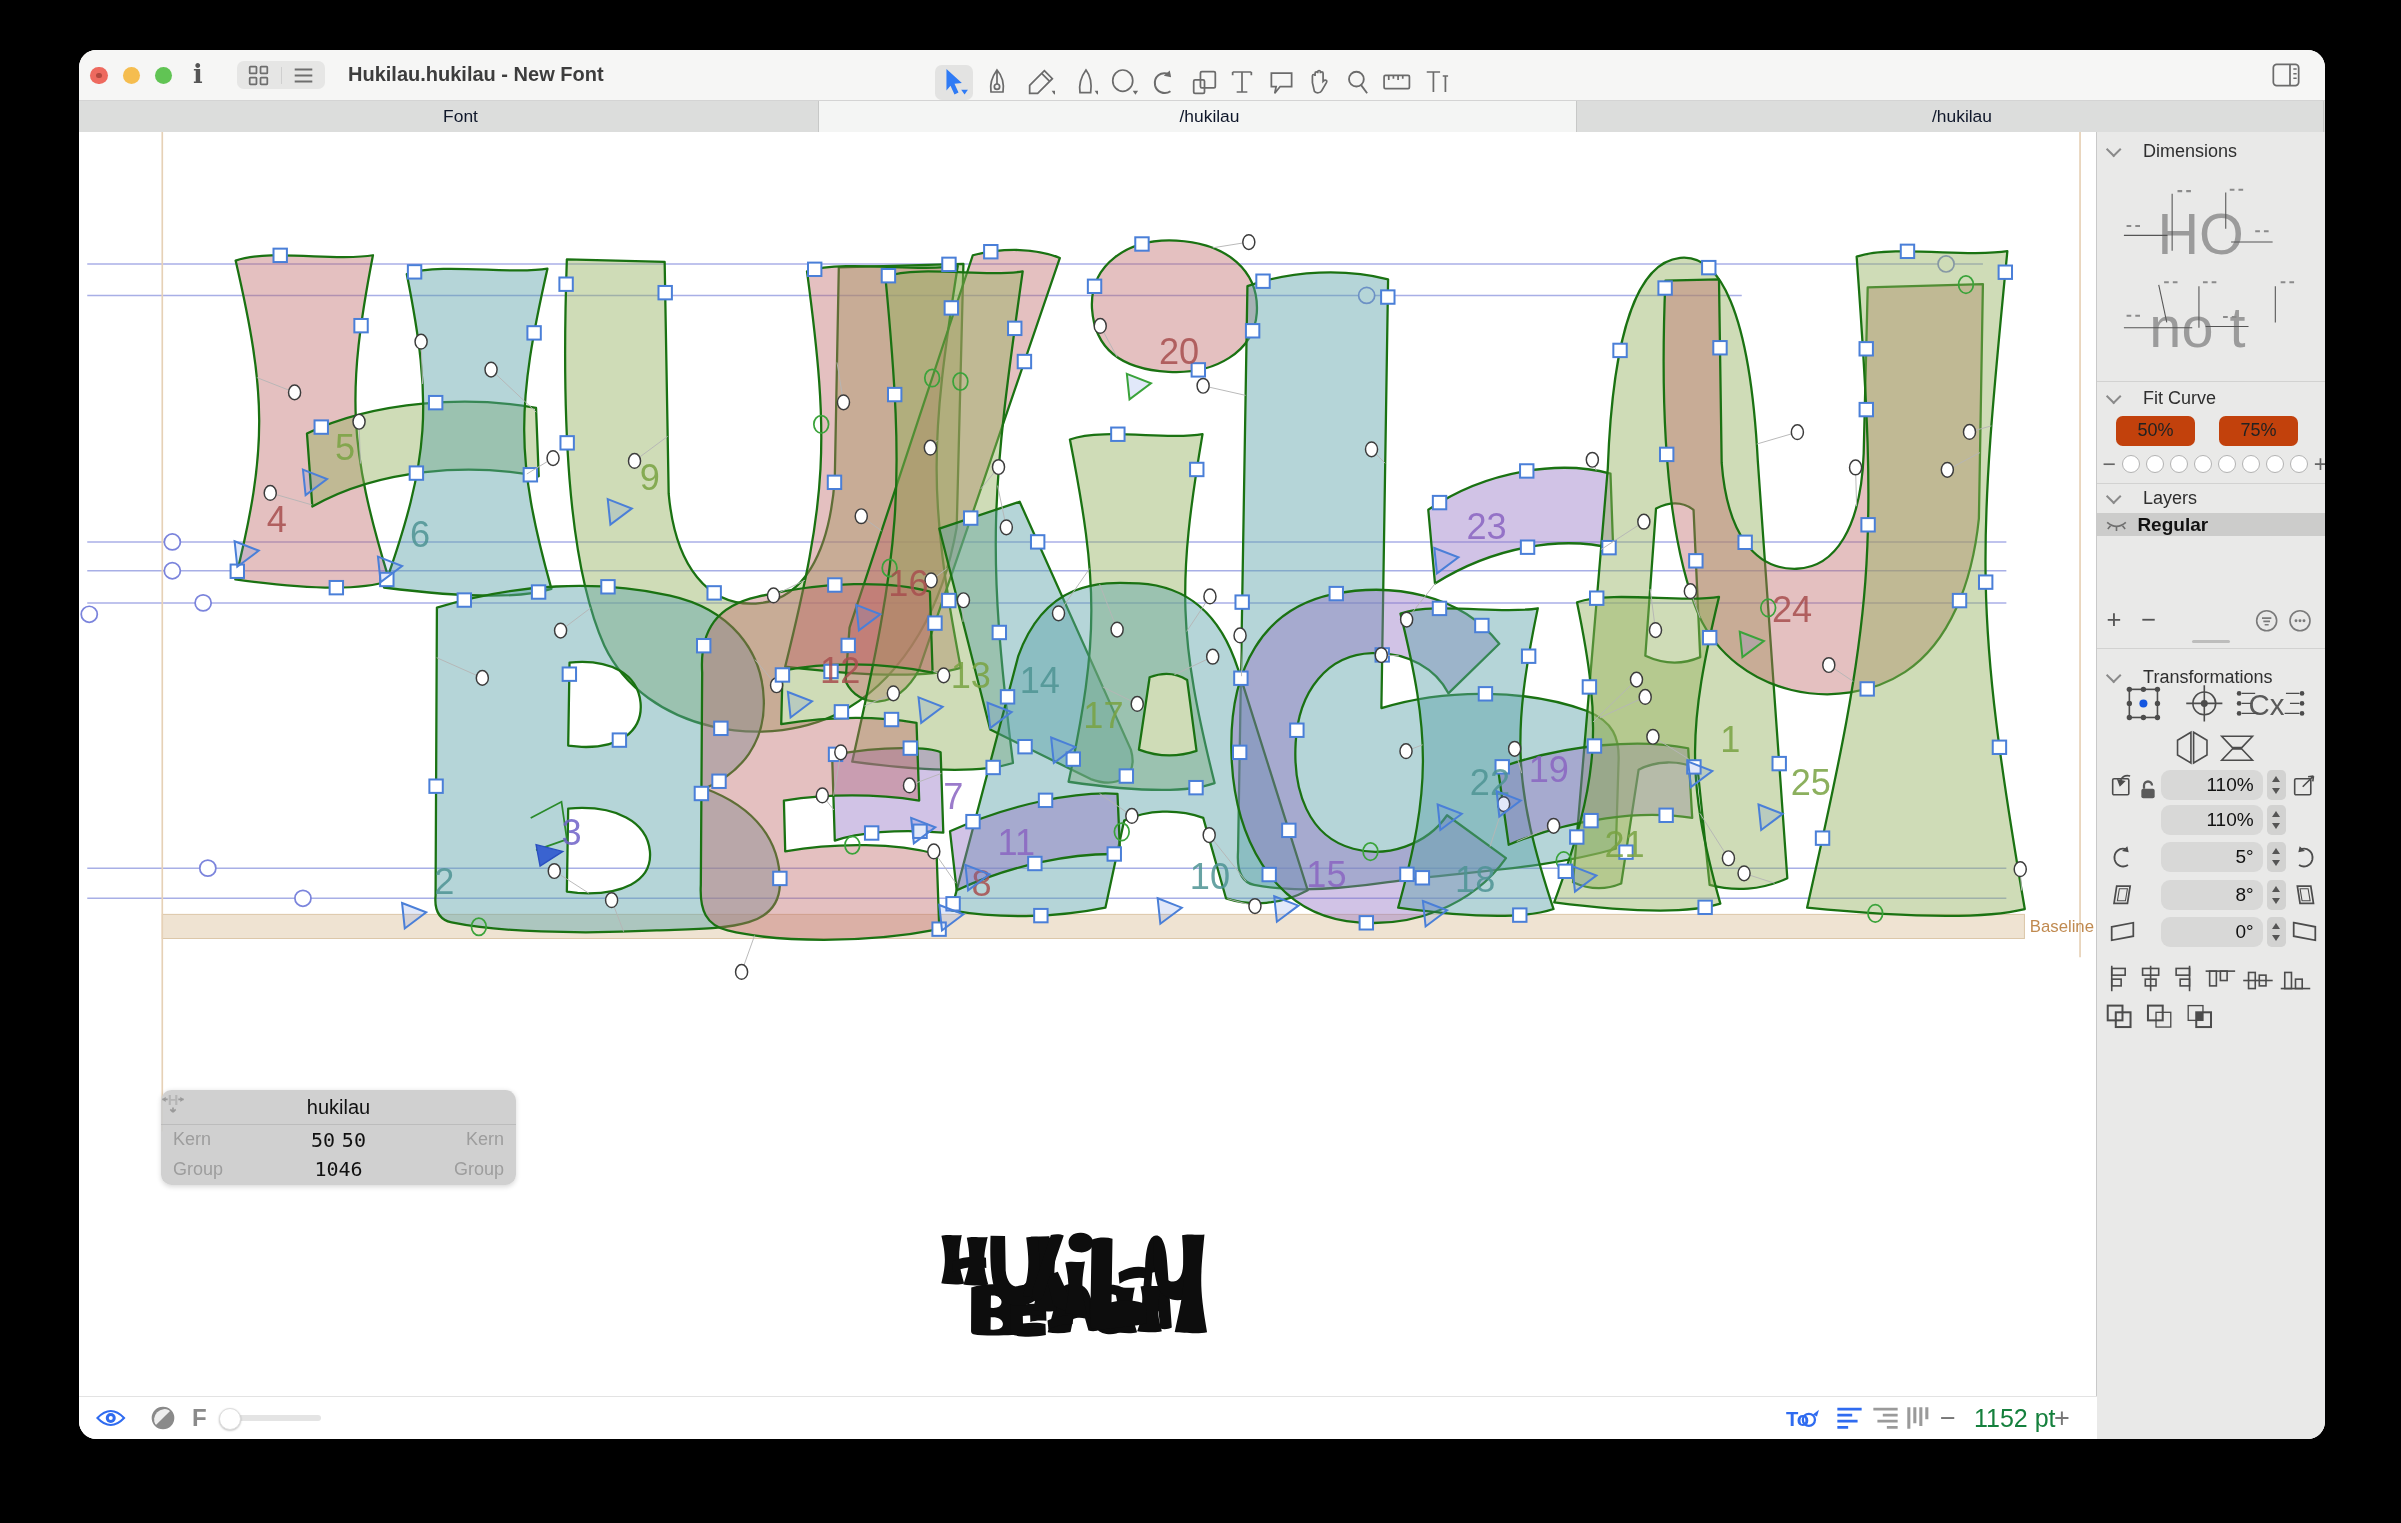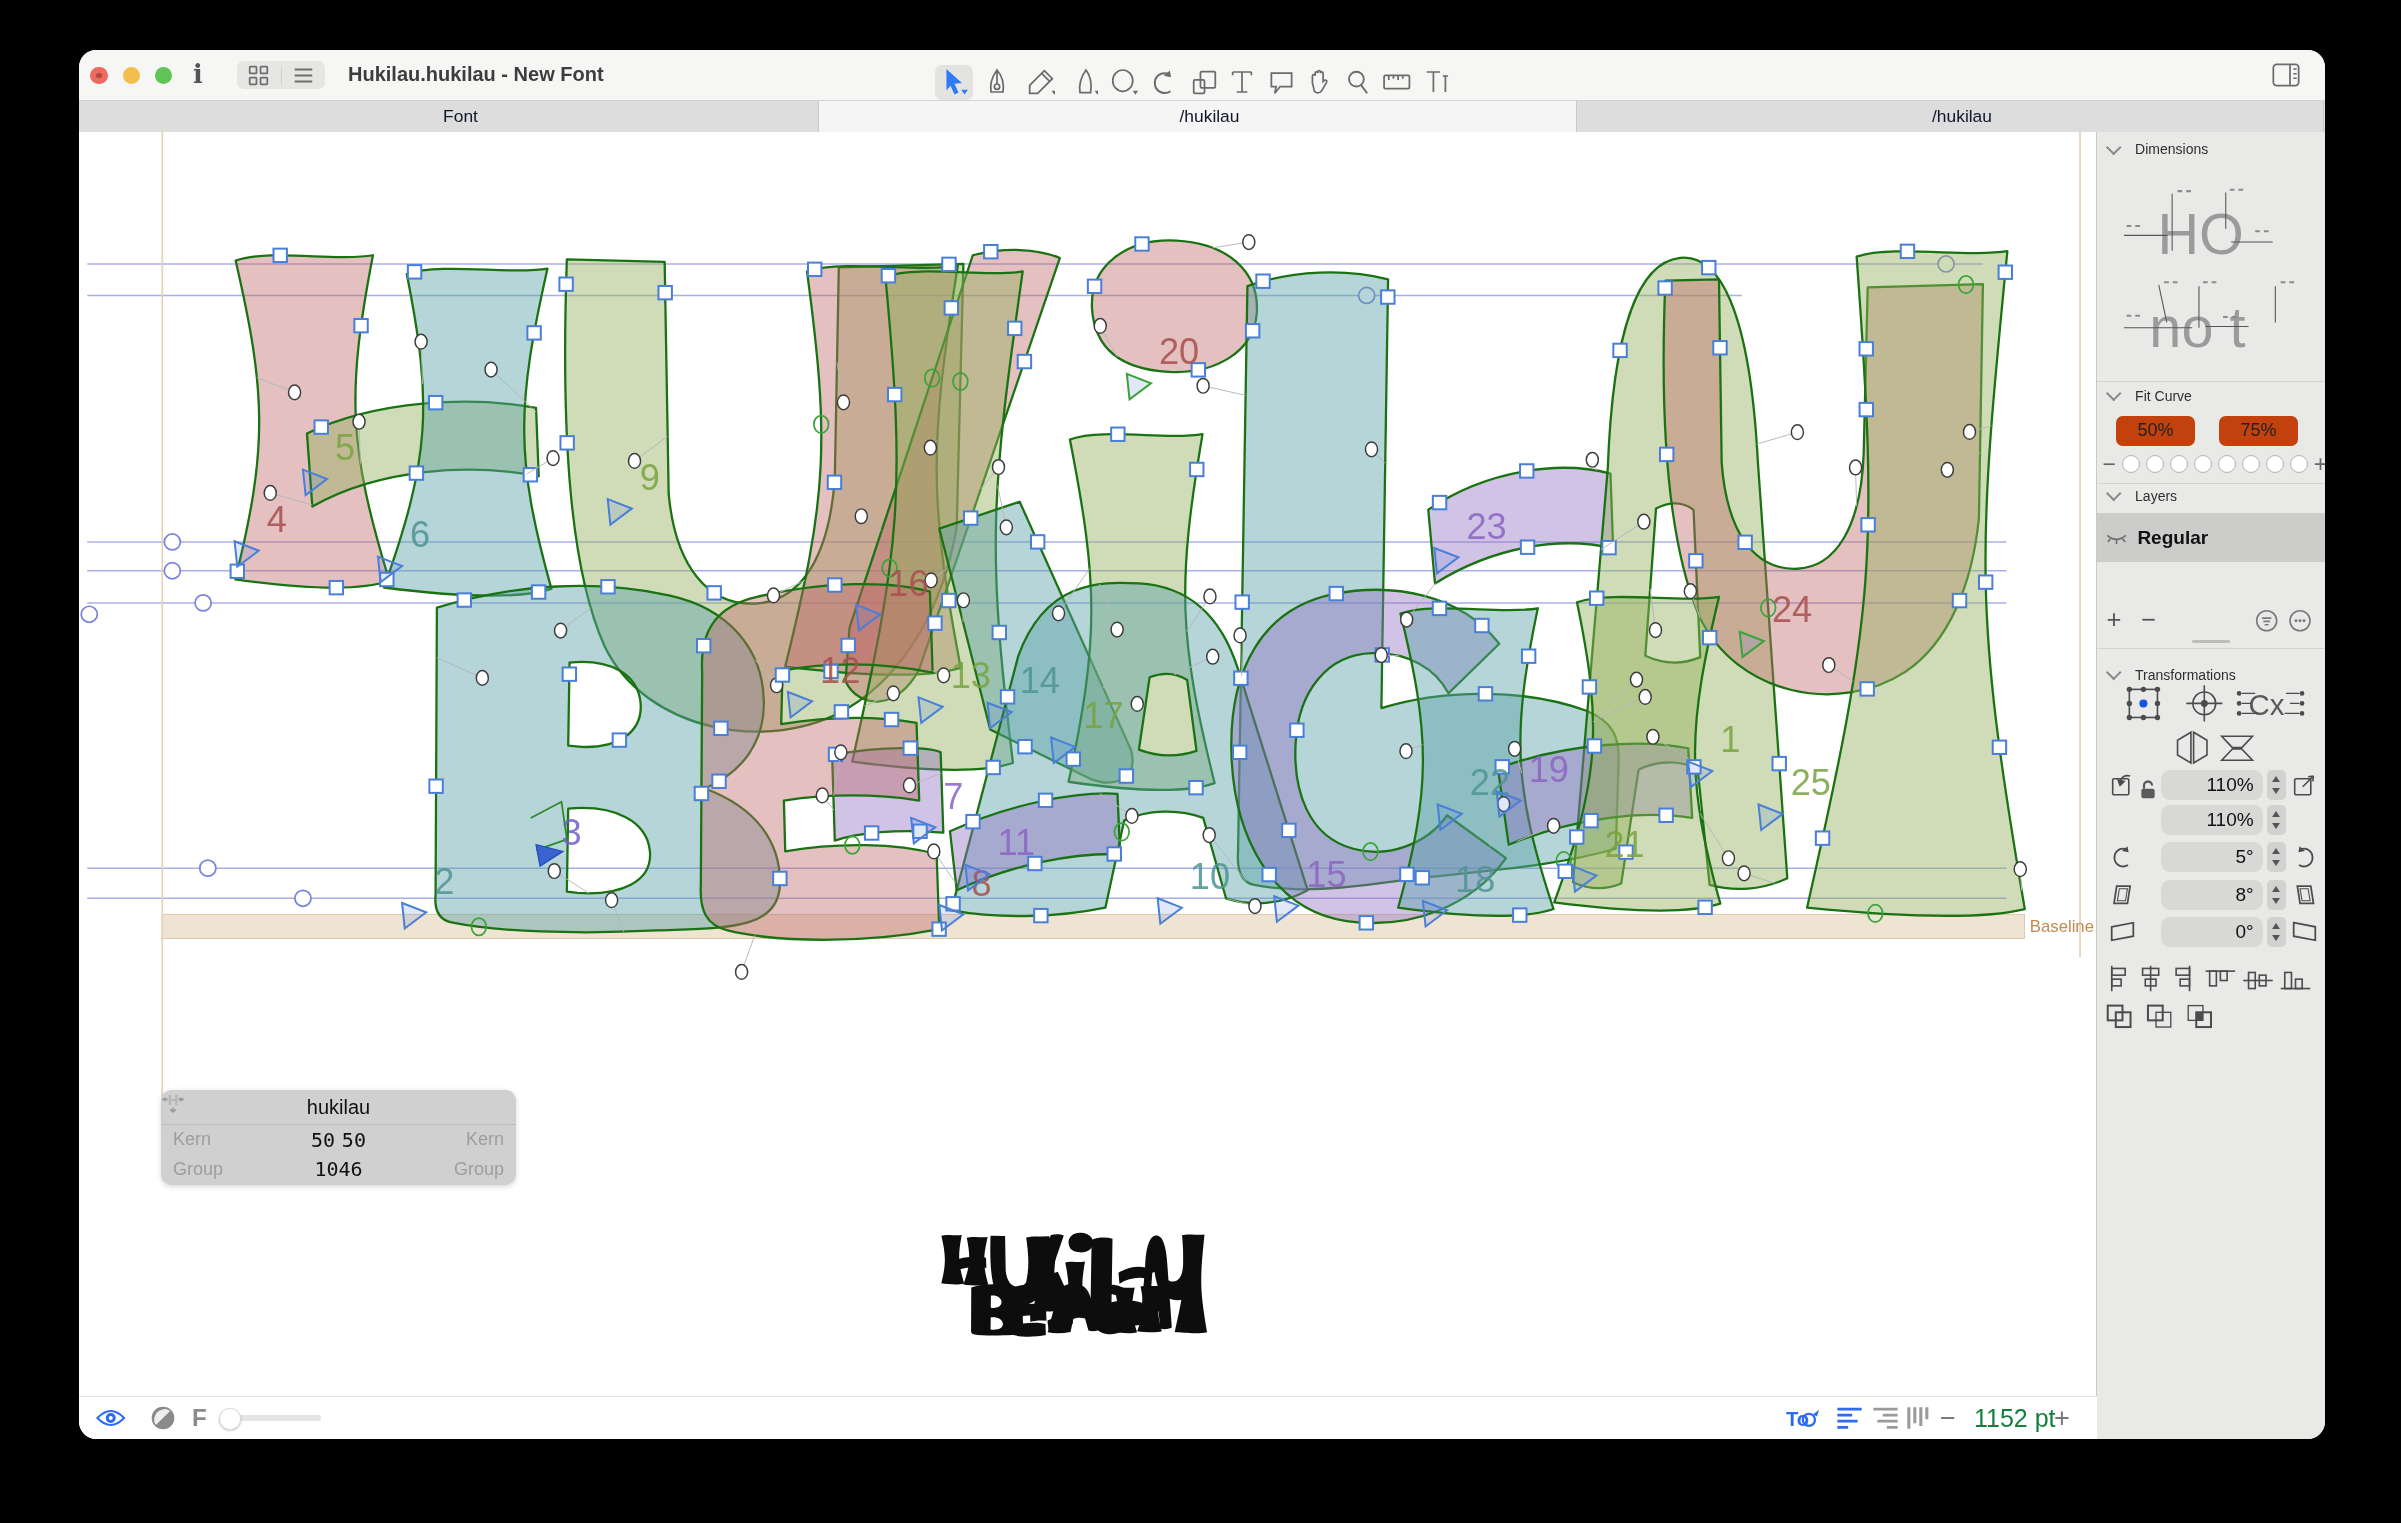--- a/index.html
+++ b/index.html
@@ -39,29 +39,29 @@
   .infobox .head{height:34px;border-bottom:0.7px solid #bcbcbc;display:flex;align-items:center;justify-content:center;
     font-size:20px;color:#111;}
   .ib-row{display:flex;align-items:center;height:29.5px;padding:0 12px;}
   .ib-lab{width:67px;color:#9d9d9d;font-size:18px;}
   .ib-lab.r{text-align:right;}
   .ib-mid{flex:1;display:flex;align-items:center;justify-content:center;gap:6.7px;
     font-family:"DejaVu Sans Mono",monospace;font-size:20px;color:#111;}
   
   .sidebar{position:absolute;right:0;top:82px;width:228px;height:1307px;background:#e9e9e8;
     border-left:0.7px solid #c9c9c9;font-size:17.4px;color:#333;}
-  .shead{position:absolute;left:10.7px;display:flex;align-items:center;gap:16px;font-size:14px;color:#2f2f2f;}
+  .shead{position:absolute;left:10.7px;display:flex;align-items:center;gap:24px;font-size:18px;color:#2f2f2f;}
   .chev{width:9.4px;height:9.4px;border-right:2px solid #8a8a8a;border-bottom:2px solid #8a8a8a;
     transform:rotate(45deg);margin-top:-4px;}
   .sdiv{position:absolute;left:0;width:100%;height:0.7px;background:#d2d2d1;}
   .fbtn{position:absolute;width:79px;height:29.5px;background:#c2410c;border-radius:6.7px;
     display:flex;align-items:center;justify-content:center;font-size:18px;color:#222;}
   .dot{width:16px;height:16px;border-radius:50%;background:#fff;border:1.3px solid #b3b3b3;display:inline-block;}
   .pm{color:#666;font-size:23px;line-height:16px;}
-  .layer-row{position:absolute;left:0;width:100%;height:49px;background:#cccccb;display:flex;
+  .layer-row{position:absolute;left:0;width:100%;height:23px;background:#cccccb;display:flex;
     align-items:center;gap:9.4px;padding-left:8px;box-sizing:border-box;}
   .layer-row .nm{font-weight:bold;font-size:19px;color:#111;}
   .handle{position:absolute;left:50%;transform:translateX(-50%);width:38px;height:3.4px;border-radius:2px;background:#bdbdbc;}
   .tf-field{position:absolute;width:102px;height:29.5px;background:#d8d8d7;border-radius:9px;
     display:flex;align-items:center;justify-content:flex-end;padding-right:9.4px;box-sizing:border-box;
     font-size:19px;color:#111;}
   .stepper{position:absolute;width:19px;height:29.5px;background:#d2d2d1;border-radius:4.7px;}
   .stepper::before{content:"";position:absolute;left:4.7px;top:6px;border-left:4.7px solid transparent;
     border-right:4.7px solid transparent;border-bottom:6px solid #555;}
   .stepper::after{content:"";position:absolute;left:4.7px;bottom:6px;border-left:4.7px solid transparent;

